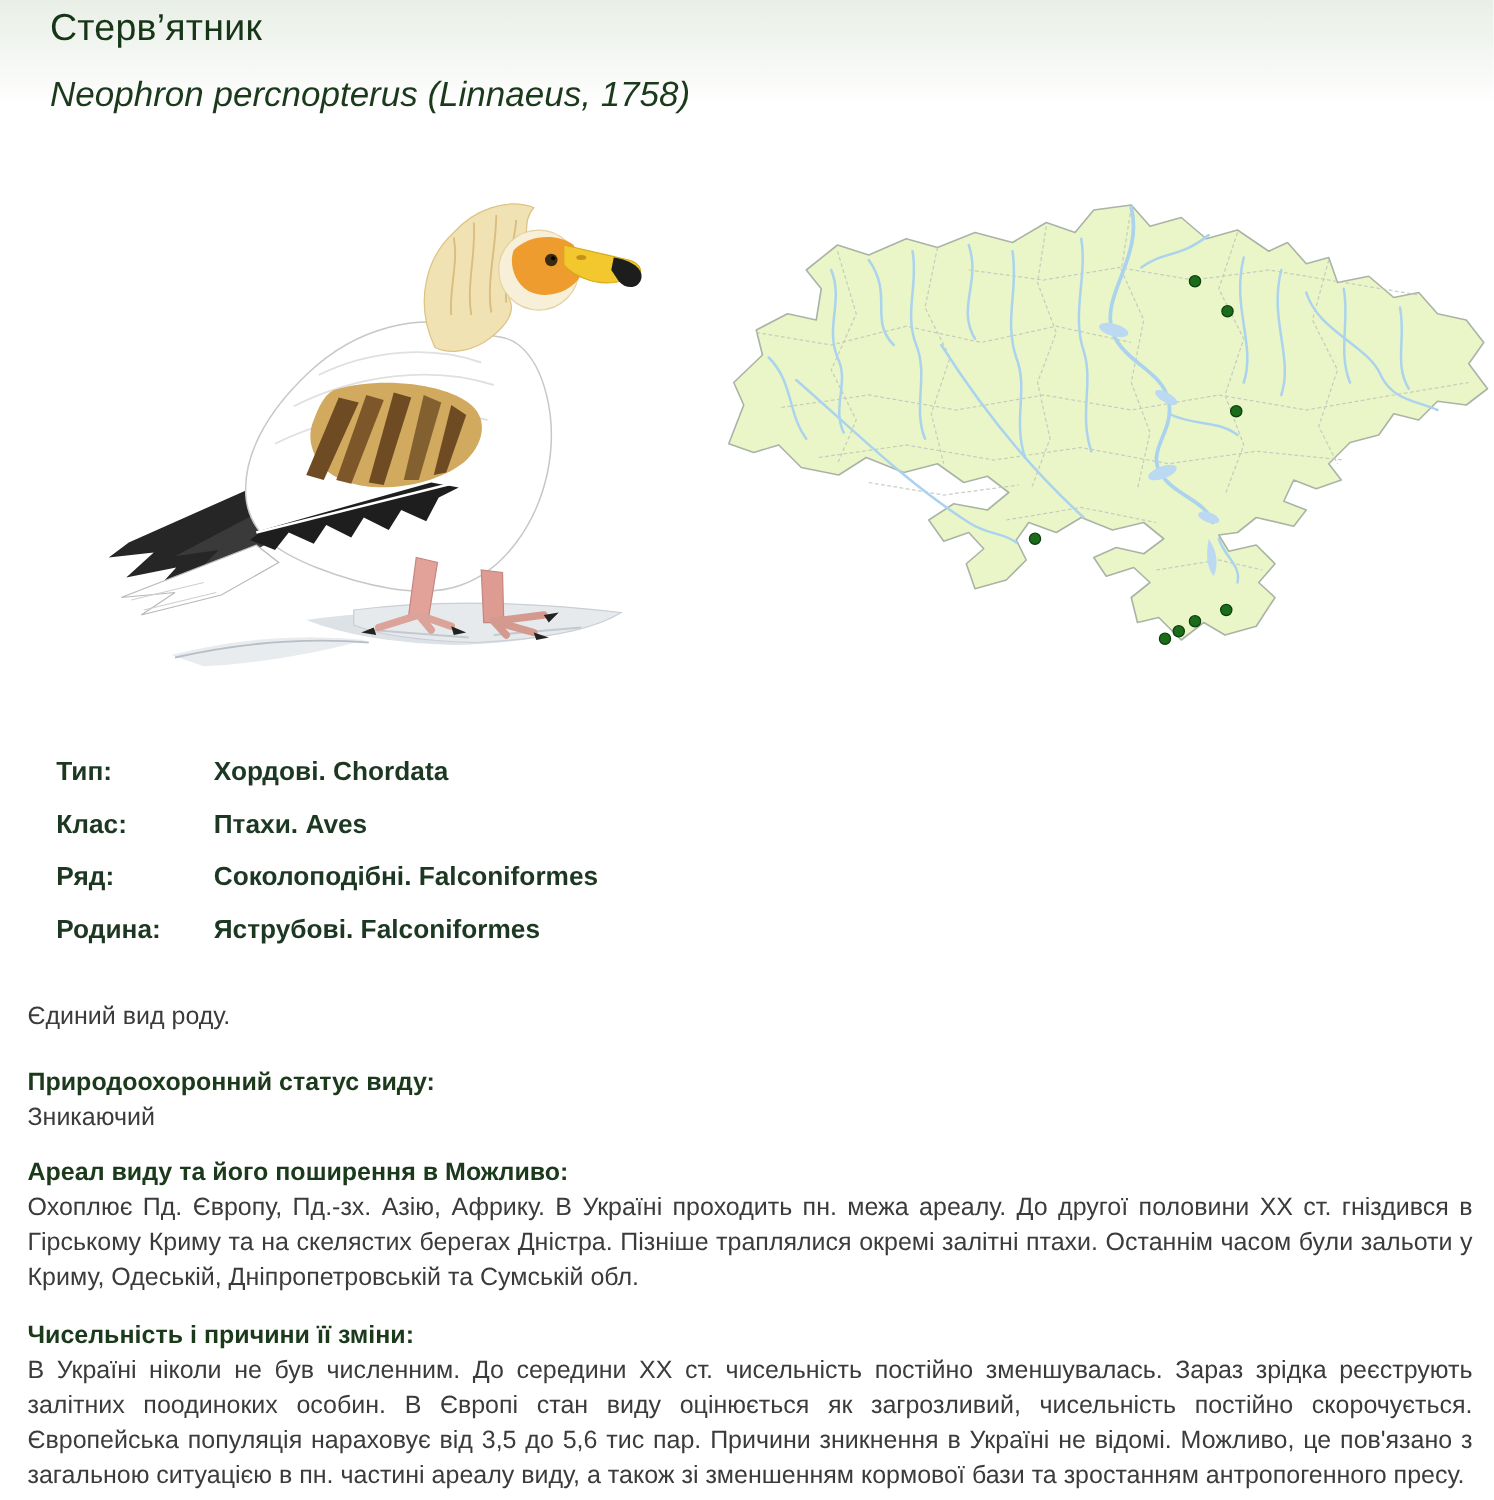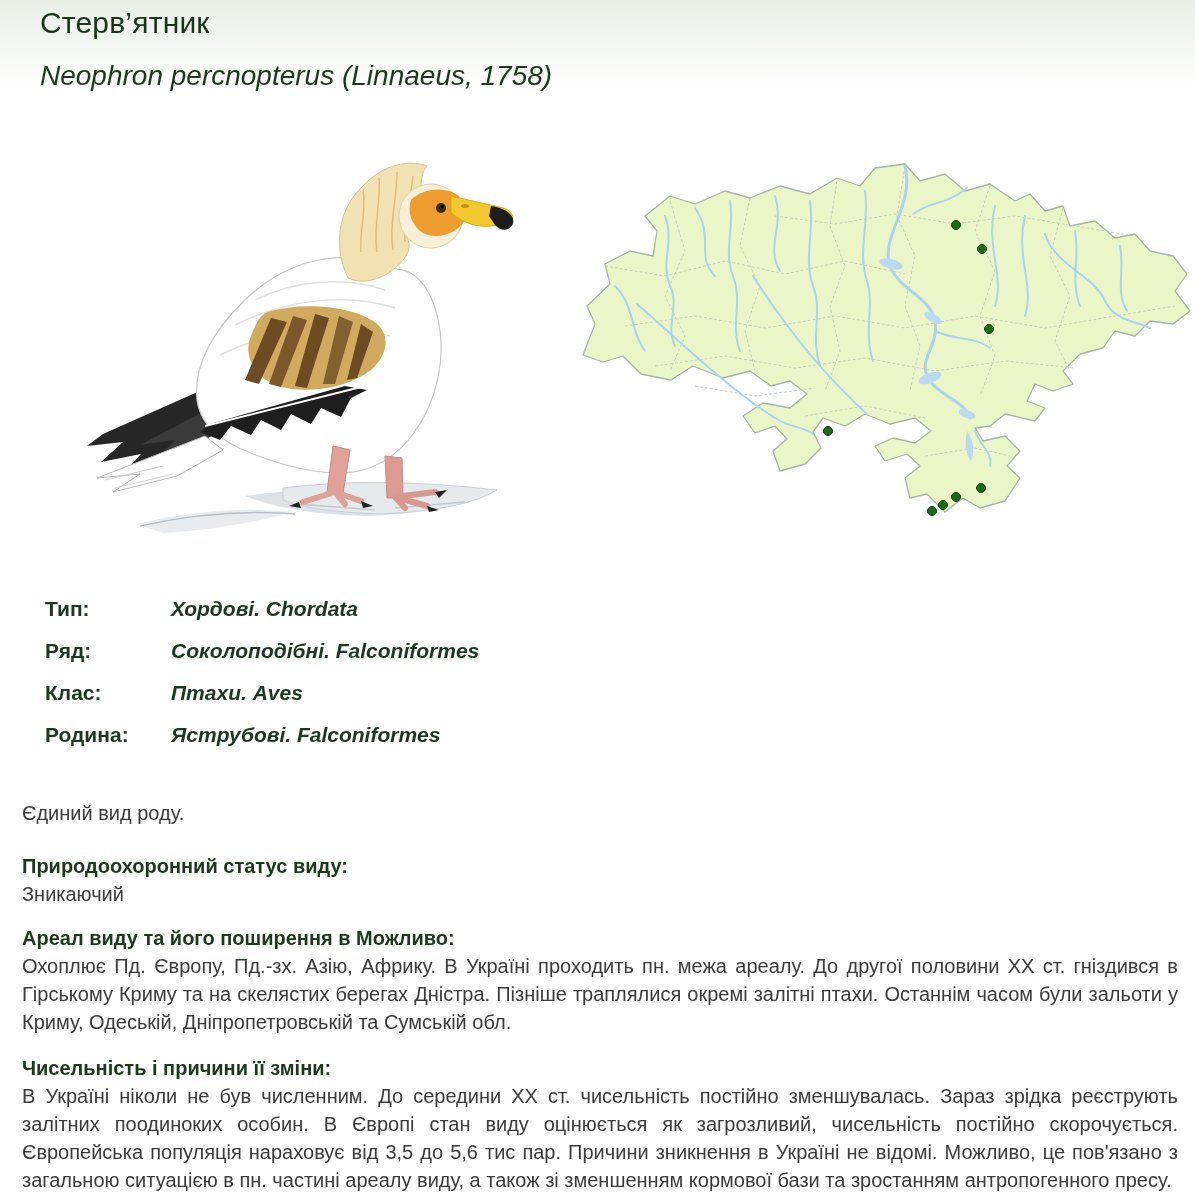--- a/index.html
+++ b/index.html
@@ -19,23 +19,23 @@
     position:absolute;left:40px;top:60px;margin:0;
     font-size:28px;font-weight:normal;font-style:italic;color:#1b391b;
   }
   .bird-wrap{position:absolute;left:45px;top:140px;width:485px;height:400px;}
   .map-wrap{position:absolute;left:575px;top:156px;width:620px;height:382px;}
   svg{display:block;}
   .taxonomy{
     position:absolute;left:45px;top:588px;width:700px;
     font-size:21px;font-weight:bold;color:#1d3822;
   }
-  .tax-row{display:flex;height:42px;align-items:center;}
+  .tax-row{display:flex;height:42px;align-items:flex-end;}
   .tax-label{width:126px;flex:0 0 126px;}
-  .tax-value{flex:1;font-style:italic;}
+  .tax-value{flex:1;}
   .text-col{
     position:absolute;left:22px;top:799px;width:1156px;
     font-size:20px;line-height:28px;color:#3b3b3b;
   }
   .genus-note{margin:0 0 25px 0;}
   .sec-heading{margin:0;font-size:20px;font-weight:bold;color:#1b391b;line-height:28px;}
   .status-body{margin:0 0 16px 0;}
   .just{margin:0 0 18px 0;text-align:justify;}
   .just-last{margin:0;text-align:justify;}
 </style>
@@ -159,26 +159,26 @@
       </g>
   </svg>
 </div>
 
 <div class="taxonomy">
   <div class="tax-row">
     <span class="tax-label">Тип:</span>
     <span class="tax-value">Хордові. Chordata</span>
   </div>
   <div class="tax-row">
+    <span class="tax-label">Клас:</span>
+    <span class="tax-value">Птахи. Aves</span>
+  </div>
+  <div class="tax-row">
     <span class="tax-label">Ряд:</span>
     <span class="tax-value">Соколоподібні. Falconiformes</span>
-  </div>
-  <div class="tax-row">
-    <span class="tax-label">Клас:</span>
-    <span class="tax-value">Птахи. Aves</span>
   </div>
   <div class="tax-row">
     <span class="tax-label">Родина:</span>
     <span class="tax-value">Яструбові. Falconiformes</span>
   </div>
 </div>
 
 <div class="text-col">
   <p class="genus-note">Єдиний вид роду.</p>
 

